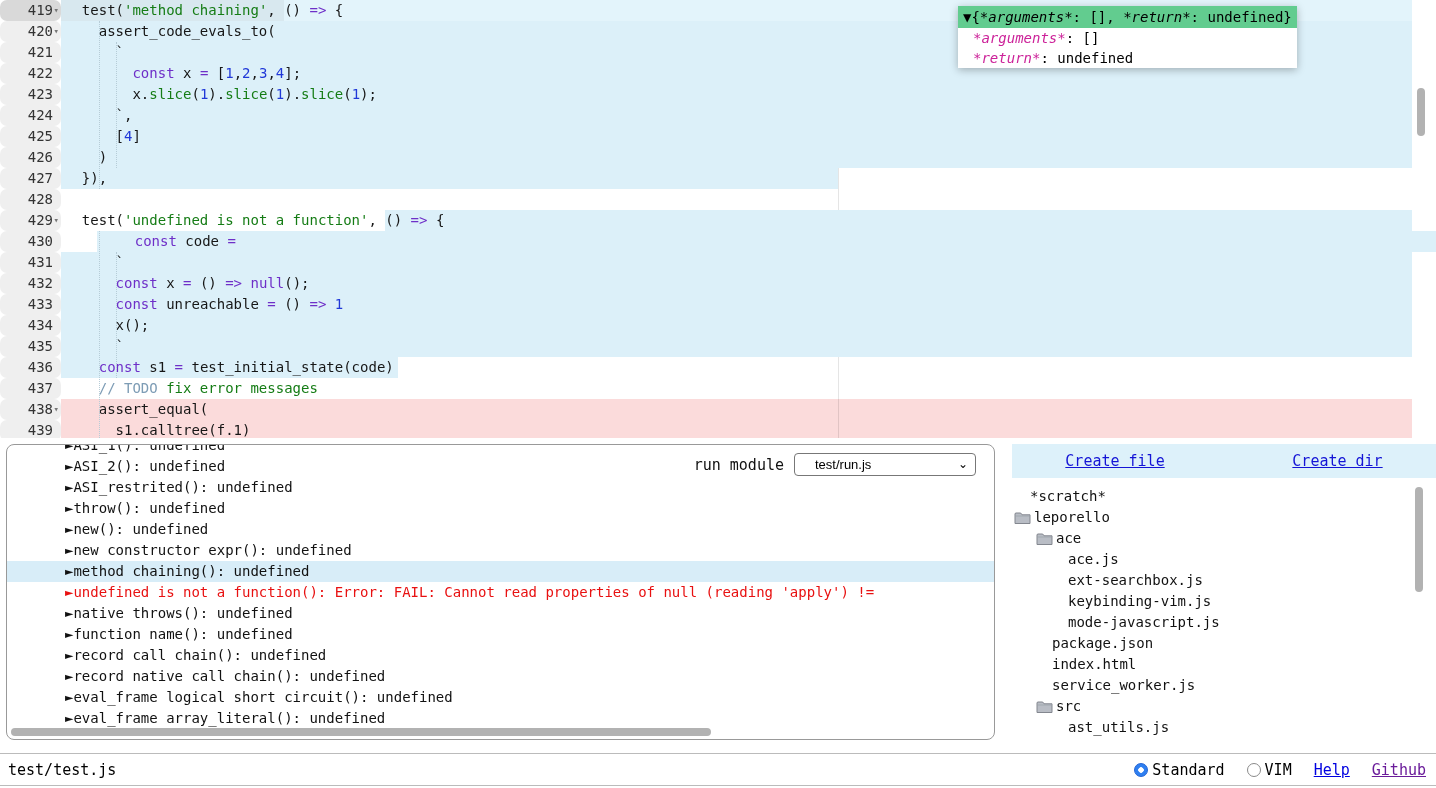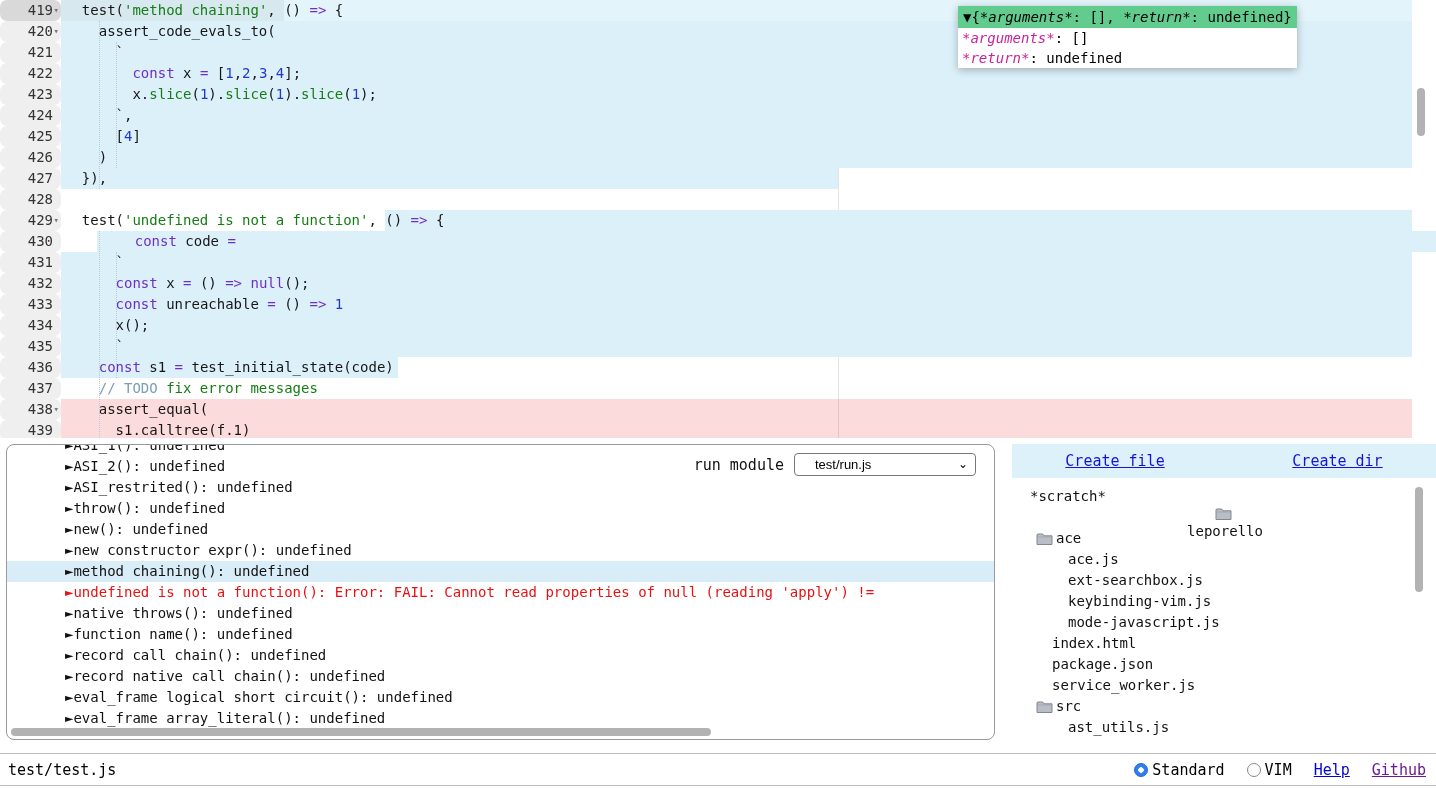--- a/index.html
+++ b/index.html
@@ -15,21 +15,21 @@
   .code{flex:0 0 1351px;width:1351px;padding-left:4px;box-sizing:border-box;overflow:hidden;}
   .seg-d{color:#161616}.seg-k{color:#6e2fc8}.seg-s{color:#157c15}.seg-n{color:#2038d8}
   .seg-o{color:#6e2fc8}.seg-f{color:#157c15}.seg-c{color:#157c15}.seg-ct{color:#7d9cb5}
   .vdiv{position:absolute;width:1px;background:rgba(0,0,0,0.10);}
   .iguide{position:absolute;width:0;border-left:1px dotted #b6ccd7;}
   
   #tooltip{position:absolute;left:958px;top:6px;z-index:5;font-size:14px;
            box-shadow:0 2px 8px rgba(0,0,0,.28);background:#fff;}
   #tooltip .tt-head{background:#62cc8f;color:#000;padding:1px 5px;line-height:20px;white-space:pre;}
   #tooltip .tt-head i{font-style:italic;}
-  #tooltip .tt-row{padding:0 6px 0 4px;line-height:20px;white-space:pre;}
+  #tooltip .tt-row{padding:0 6px 0 15px;line-height:20px;white-space:pre;}
   #tooltip .tt-key{color:#cc2299;font-style:italic;}
   .sbthumb{position:absolute;background:#b2b2b2;border-radius:4px;}
   
   #console{position:absolute;left:6px;top:444px;width:989px;height:296px;background:#fff;
            border:1px solid #999;border-radius:8px;box-sizing:border-box;overflow:hidden;}
   #con-list{margin-top:-10px;}
   .con-row{height:21px;line-height:21px;font-size:14px;white-space:pre;padding-left:58px;color:#111;}
   .con-row.sel{background:#d8edf8;}
   .con-row.err{color:#e81111;}
   #run-module{position:absolute;right:210px;top:11px;font-size:15px;color:#111;}
@@ -129,34 +129,34 @@
   <div class="sbthumb" style="left:4px;top:283px;width:700px;height:8px;"></div>
 </div>
 
 <div id="file-head">
   <a href="#">Create file</a>
   <a href="#">Create dir</a>
 </div>
 <div id="file-tree">
   <div id="tree-items" style="padding-top:8px;">
       <div class="tree-item" style="padding-left: 18px;"><span>*scratch*</span></div>
-      <div class="tree-item" style="padding-left: 2px; flex-direction: column;"><span style="display: inline-flex;"><svg width="17" height="14" viewBox="0 0 17 14">
+      <div class="tree-item" style="padding-left: 2px;"><span style="display: inline-flex;"><svg width="17" height="14" viewBox="0 0 17 14">
             <path d="M1 3 L1 12.5 L16 12.5 L16 3.8 L8 3.8 L6.7 2 L1.5 2 Z" fill="#b9bdc5" stroke="#83878f" stroke-width="1"></path>
             <path d="M1 5 L16 5" stroke="#9aa0a8" stroke-width="0.7"></path>
           </svg></span><span>leporello</span></div>
       <div class="tree-item" style="padding-left: 24px;"><span style="display: inline-flex;"><svg width="17" height="14" viewBox="0 0 17 14">
             <path d="M1 3 L1 12.5 L16 12.5 L16 3.8 L8 3.8 L6.7 2 L1.5 2 Z" fill="#b9bdc5" stroke="#83878f" stroke-width="1"></path>
             <path d="M1 5 L16 5" stroke="#9aa0a8" stroke-width="0.7"></path>
           </svg></span><span>ace</span></div>
       <div class="tree-item" style="padding-left: 56px;"><span>ace.js</span></div>
       <div class="tree-item" style="padding-left: 56px;"><span>ext-searchbox.js</span></div>
       <div class="tree-item" style="padding-left: 56px;"><span>keybinding-vim.js</span></div>
       <div class="tree-item" style="padding-left: 56px;"><span>mode-javascript.js</span></div>
+      <div class="tree-item" style="padding-left: 40px;"><span>package.json</span></div>
       <div class="tree-item" style="padding-left: 40px;"><span>index.html</span></div>
-      <div class="tree-item" style="padding-left: 40px;"><span>package.json</span></div>
       <div class="tree-item" style="padding-left: 40px;"><span>service_worker.js</span></div>
       <div class="tree-item" style="padding-left: 24px;"><span style="display: inline-flex;"><svg width="17" height="14" viewBox="0 0 17 14">
             <path d="M1 3 L1 12.5 L16 12.5 L16 3.8 L8 3.8 L6.7 2 L1.5 2 Z" fill="#b9bdc5" stroke="#83878f" stroke-width="1"></path>
             <path d="M1 5 L16 5" stroke="#9aa0a8" stroke-width="0.7"></path>
           </svg></span><span>src</span></div>
       <div class="tree-item" style="padding-left: 56px;"><span>ast_utils.js</span></div>
     </div>
   <div class="sbthumb" style="left:403px;top:9px;width:8px;height:105px;"></div>
 </div>
 

